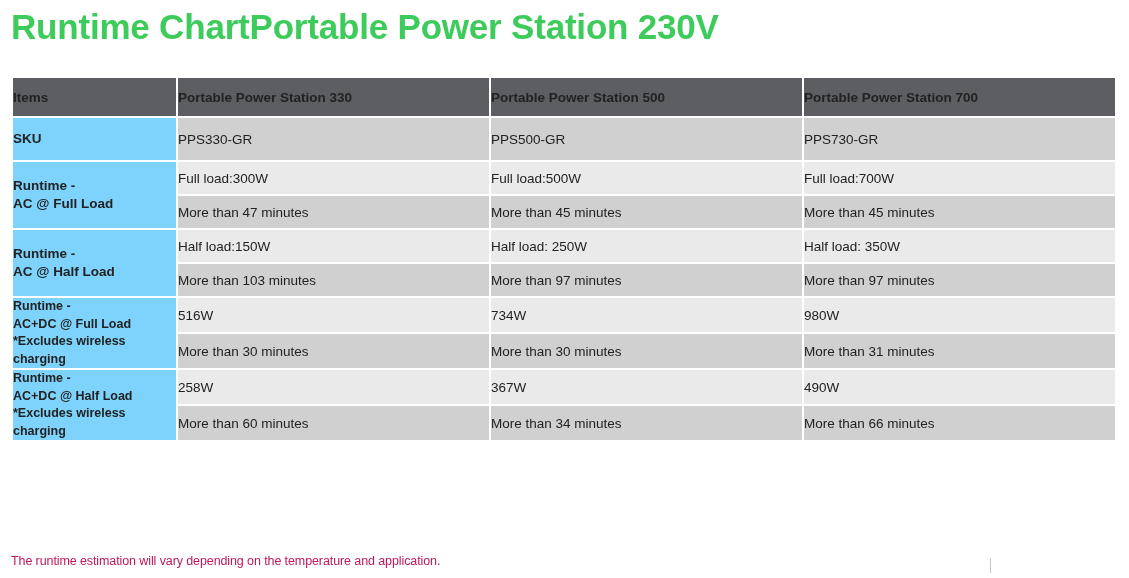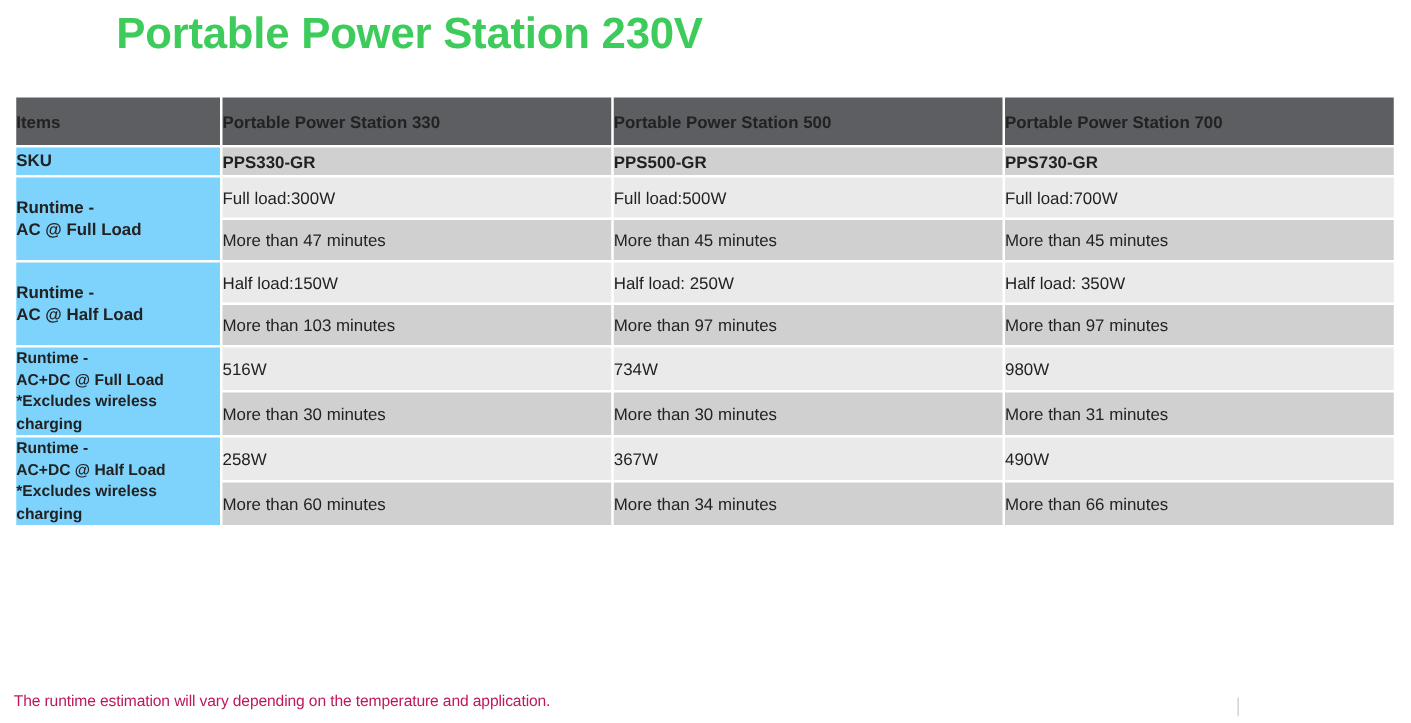--- a/index.html
+++ b/index.html
@@ -29,21 +29,20 @@
     color: #3DCB5B;
     font-size: 35px;
     font-weight: bold;
     letter-spacing: -0.2px;
   }
   .title-sub {
     color: #3DCB5B;
     font-size: 35px;
     font-weight: bold;
     letter-spacing: -0.2px;
-    margin-left: 82px;
   }
 
   .runtime-table {
     position: absolute;
     left: 11px;
     top: 76px;
     width: 1102px;
     border-collapse: separate;
     border-spacing: 2px;
     table-layout: fixed;
@@ -85,23 +84,23 @@
 
   .data-cell {
     height: 32px;
     font-size: 13.5px;
   }
   .band-a { background: #EAEAEA; }
   .band-b { background: #D0D0D0; }
 
   .sku-cell {
     background: #D0D0D0;
-    font-weight: bold;
+    font-weight: normal;
     font-size: 14px;
-    height: 22px;
+    height: 42px;
   }
 
   .footnote {
     position: absolute;
     left: 11px;
     top: 554px;
     color: #be185d;
     font-size: 12.5px;
     letter-spacing: -0.1px;
     white-space: nowrap;
@@ -113,20 +112,21 @@
     top: 558px;
     width: 1px;
     height: 15px;
     background: #c9c9c9;
   }
 </style>
 </head>
 <body>
 
 <div class="page-title">
+  <span class="title-main">Runtime Chart</span>
   <span class="title-sub">Portable Power Station 230V</span>
 </div>
 
 <table class="runtime-table">
   <colgroup>
     <col class="col-items">
     <col class="col-model">
     <col class="col-model">
     <col class="col-model">
   </colgroup>

